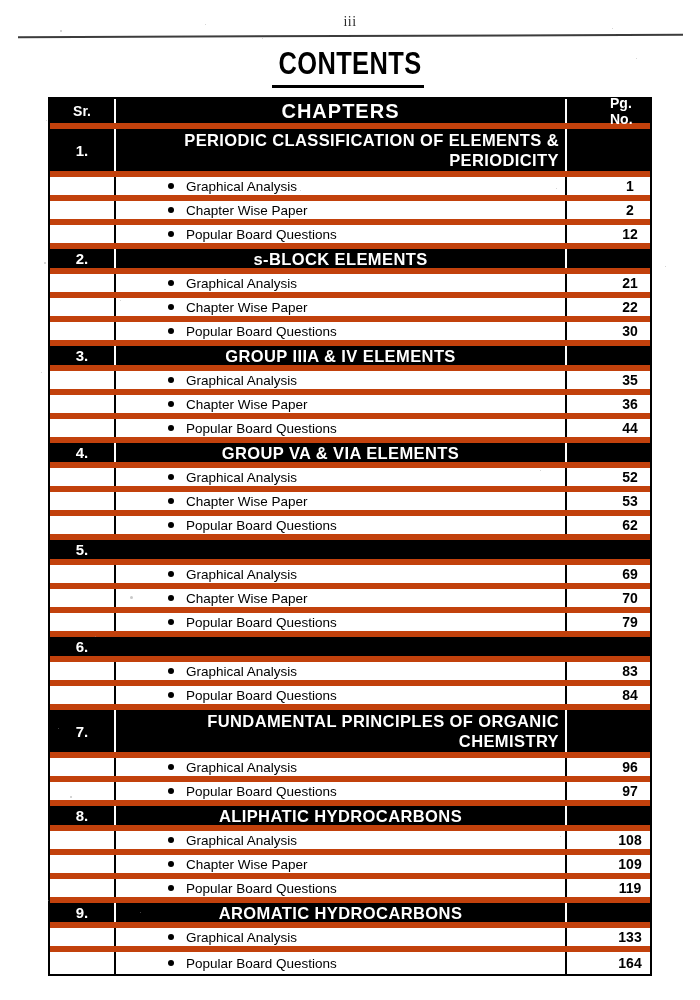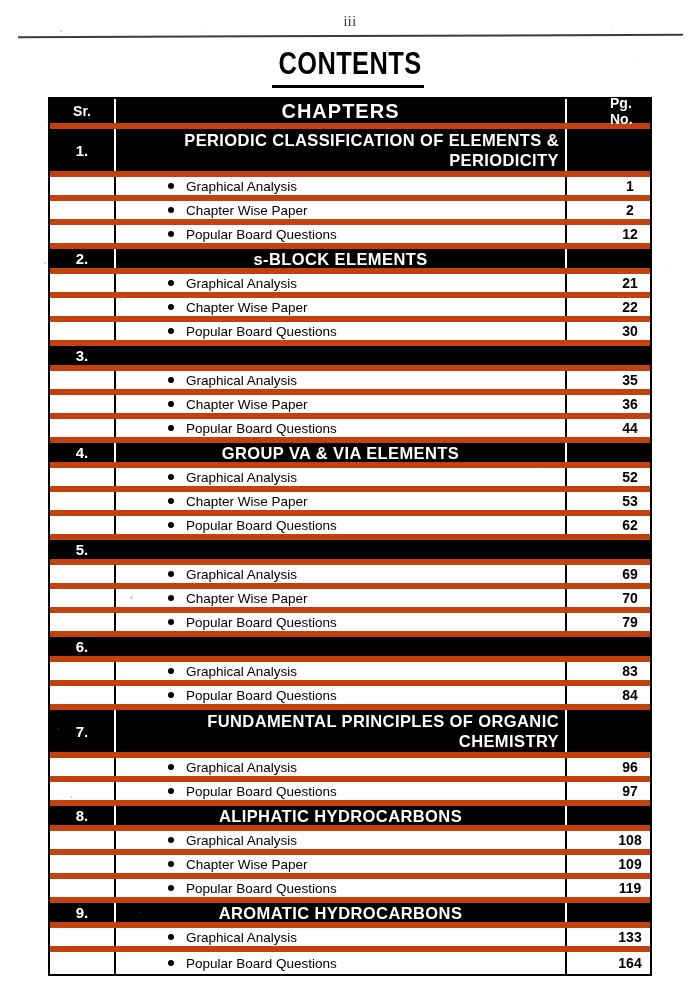--- a/index.html
+++ b/index.html
@@ -211,20 +211,21 @@
       <div class="row entry">
         <div class="c-sr"></div>
         <div class="c-ch">
           <span class="bullet"></span>
           <span>Popular Board Questions</span>
         </div>
         <div class="c-pg">30</div>
       </div>
       <div class="row chapter short">
         <div class="c-sr">3.</div>
+        <div class="c-ch">GROUP IIIA &amp; IV ELEMENTS</div>
         <div class="c-pg"></div>
       </div>
       <div class="row entry">
         <div class="c-sr"></div>
         <div class="c-ch">
           <span class="bullet"></span>
           <span>Graphical Analysis</span>
         </div>
         <div class="c-pg">35</div>
       </div>

